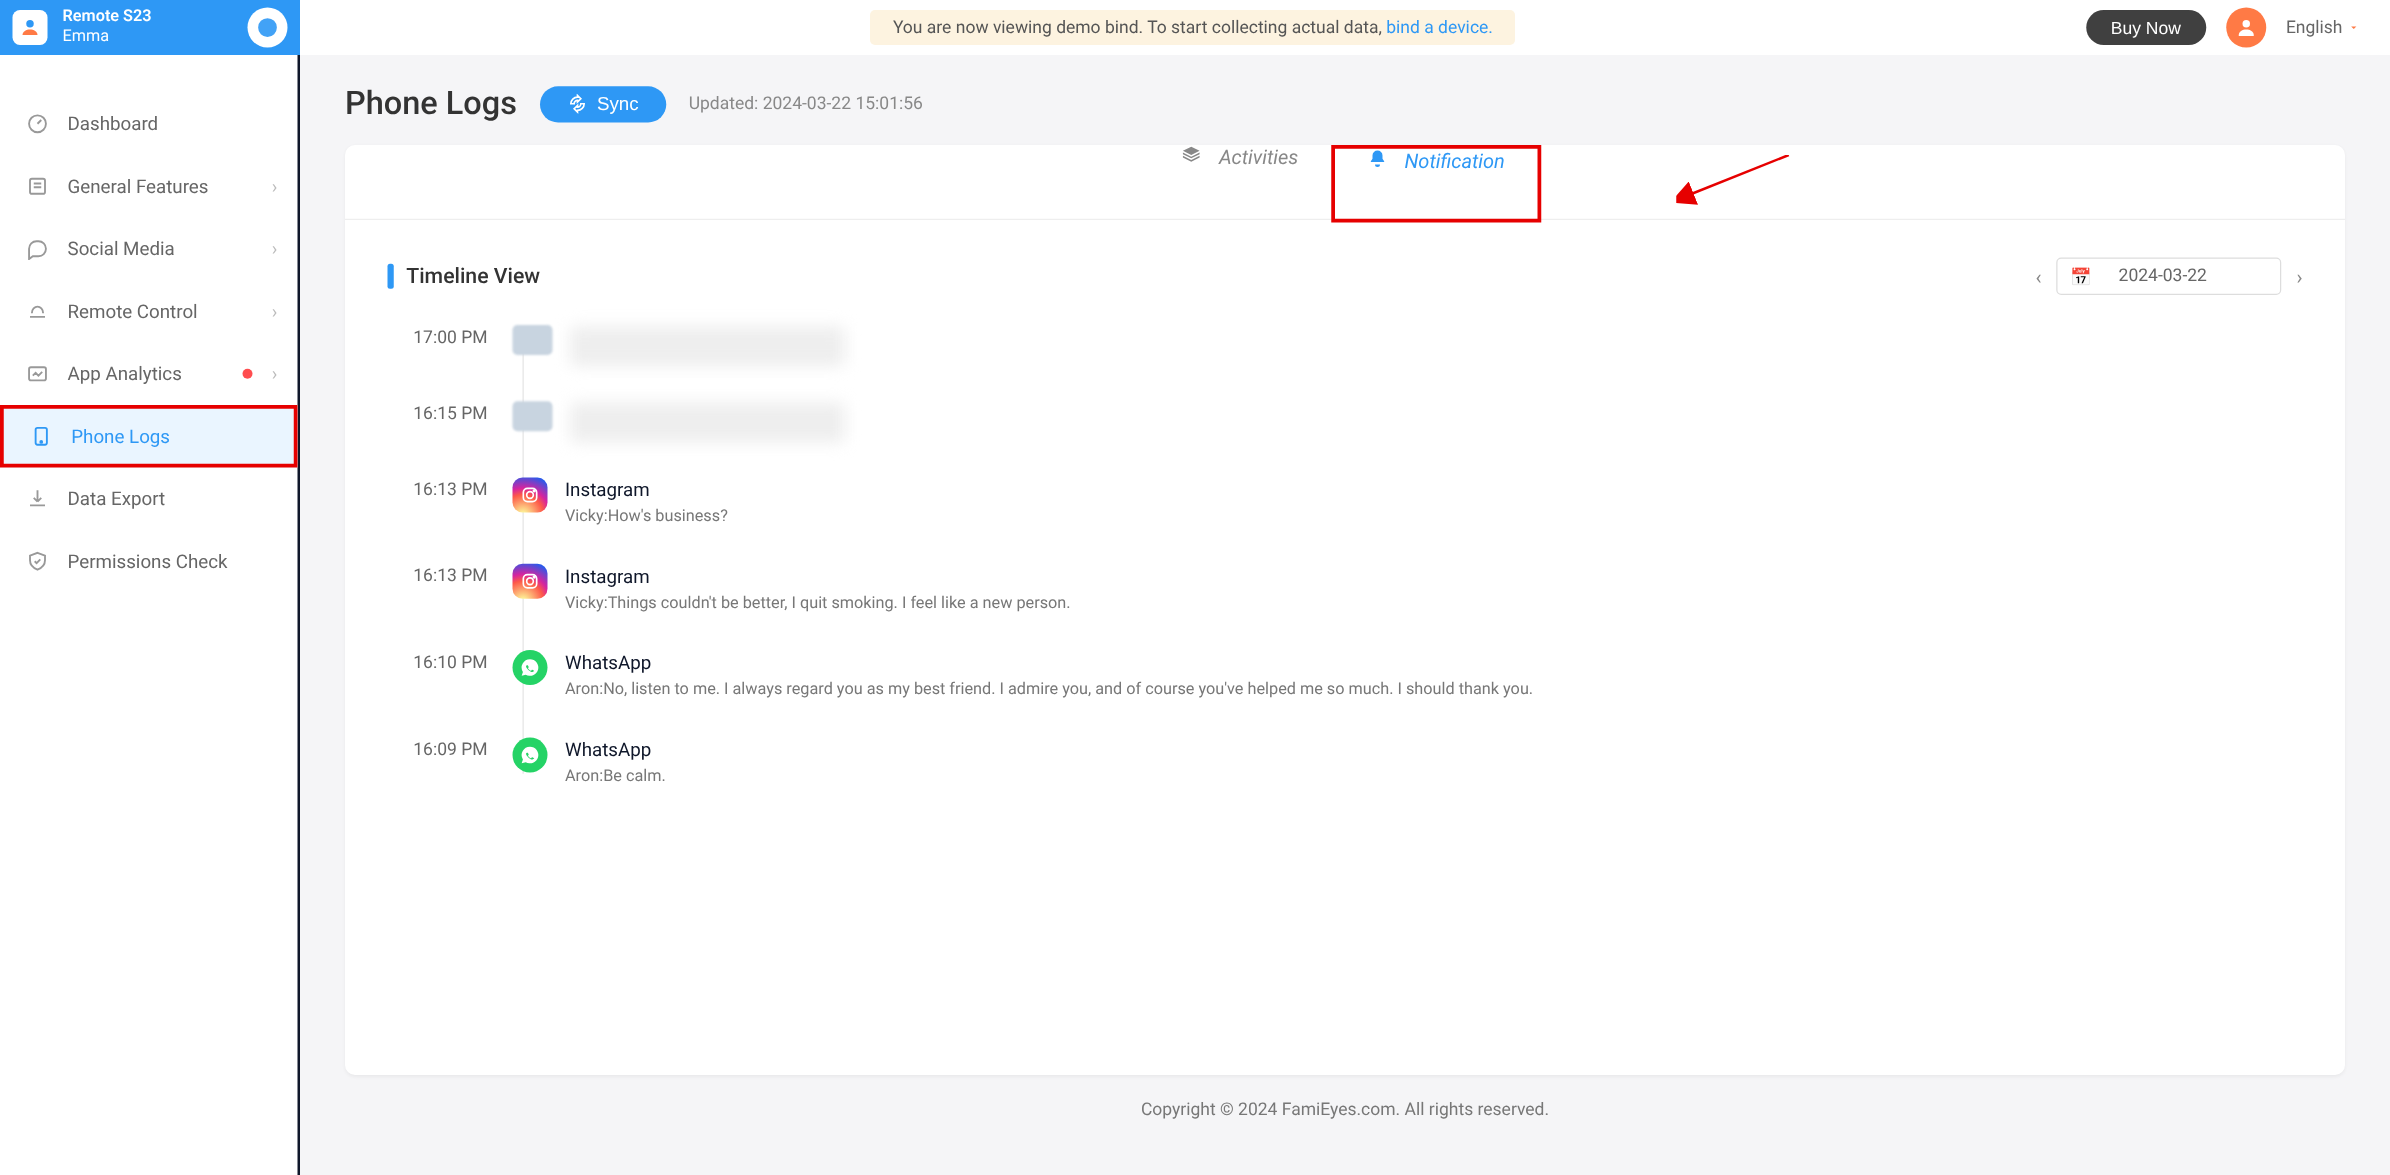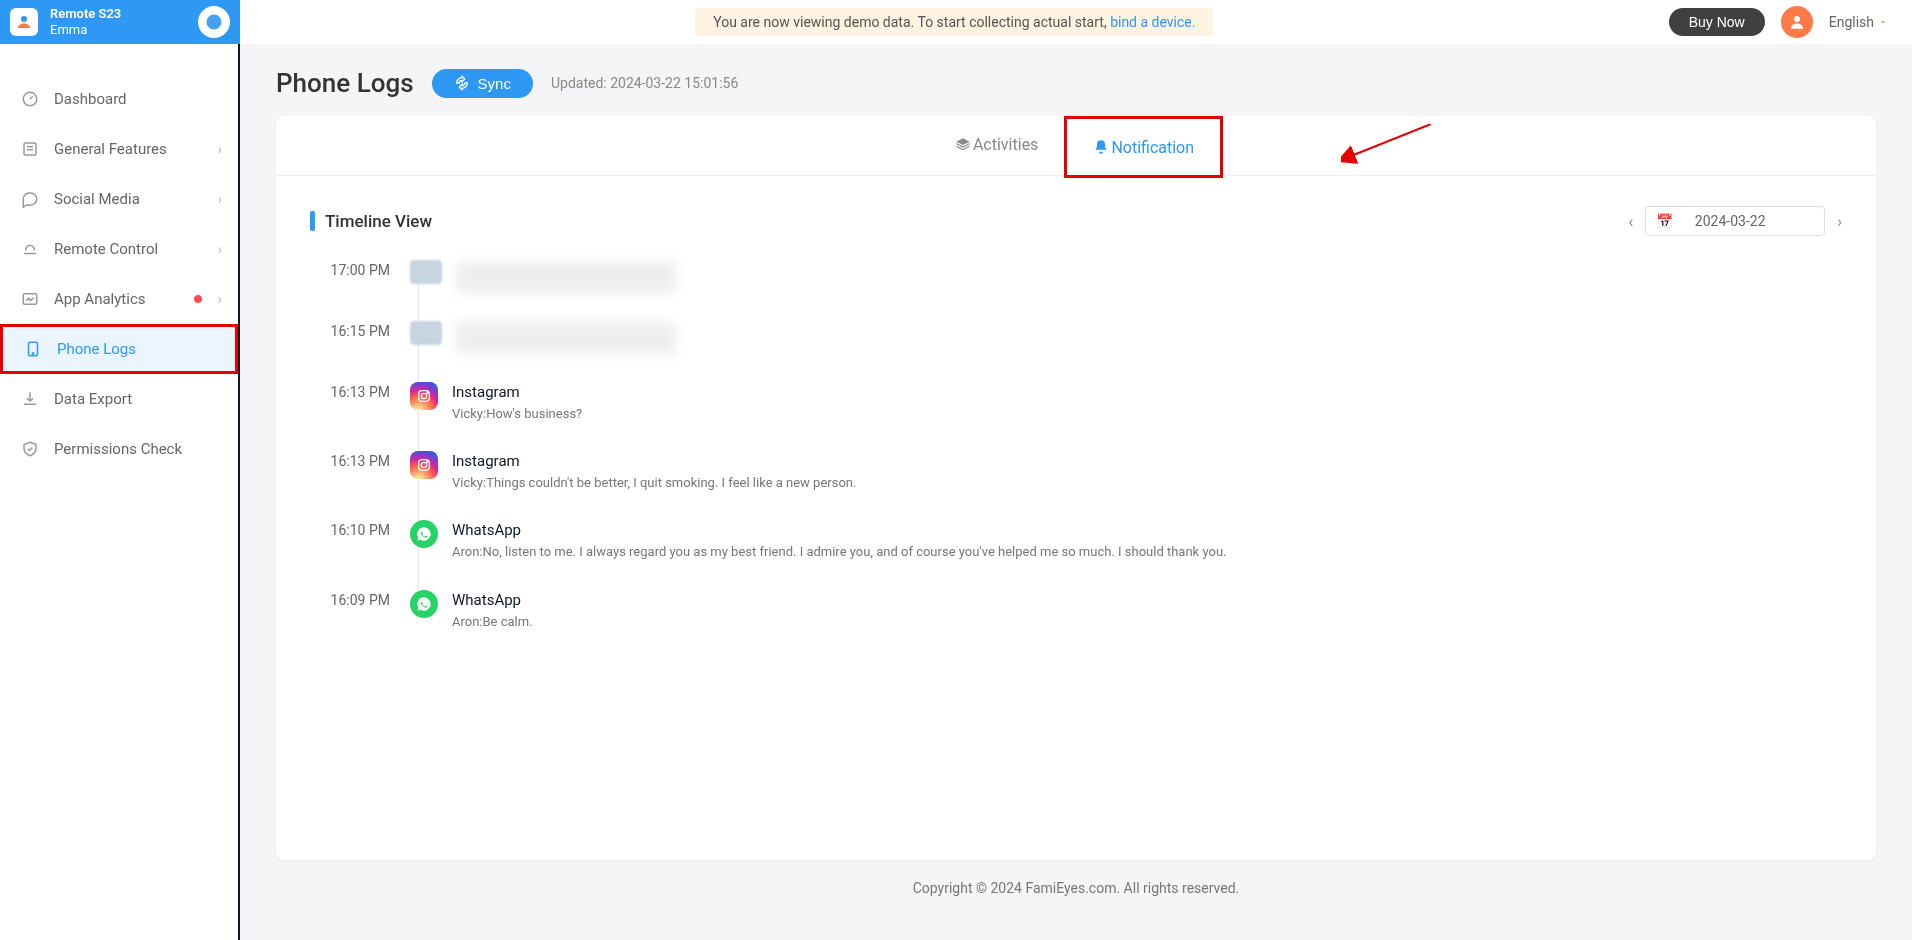--- a/index.html
+++ b/index.html
@@ -42,21 +42,21 @@
 
 .main { flex:1; padding: 24px 36px; display:flex; flex-direction:column; }
 .page-head { display:flex; align-items:center; gap: 18px; margin-bottom: 18px; }
 .page-title { font-size: 26px; font-weight: 500; color:#333; }
 .sync-btn { background:#2e98f5; color:#fff; border:none; border-radius:20px; padding:6px 22px; font-size:15px; display:flex; align-items:center; gap:8px; cursor:pointer; }
 .updated { color:#888; font-size:14px; }
 
 .card { background:#fff; border-radius:8px; box-shadow: 0 1px 3px rgba(0,0,0,0.05); flex:1; display:flex; flex-direction:column; overflow:hidden; }
 
 .tabs { display:flex; justify-content:center; border-bottom:1px solid #eee; height: 60px; align-items:stretch; position:relative; }
-.tab { display:flex; align-items:center; gap:2px; font-size:16px; color:#888; cursor:pointer; padding: 0 26px; border-bottom:2px solid transparent; }
+.tab { display:flex; align-items:flex-start; gap:14px; font-size:16px; color:#888; cursor:pointer; padding: 0 26px; border-bottom:2px solid transparent;font-style:italic; }
 .tab.active { color:#2e98f5; border-bottom-color:#2e98f5; }
 .tab .ticon { display:flex; align-items:center; }
 .tab .ticon svg { width:16px; height:16px; }
 .tab.highlight-box { border:3px solid #e60000; border-bottom:3px solid #e60000; margin-bottom:-3px; }
 
 .annotation-arrow { position:absolute; left: 1065px; top: 8px; width: 100px; height: 40px; pointer-events:none; }
 
 .content { padding: 30px 34px; flex:1; overflow:auto; }
 
 .timeline-header { display:flex; align-items:center; justify-content:space-between; margin-bottom: 24px; }
@@ -99,21 +99,21 @@
     </div>
     <div class="sync-circle">
       <svg viewBox="0 0 24 24" fill="#2e98f5">
           <path d="M12 2a10 10 0 100 20 10 10 0 000-20zm-1 5l-4 4h3v4h2v-4h3l-4-4zm2 10l4-4h-3V9h-2v4H9l4 4z" opacity="0.9"></path>
         </svg>
     </div>
   </div>
 
   <div class="banner">
     <div class="banner-box">
-      <span>You are now viewing demo data. To start collecting actual start, </span>
+      <span>You are now viewing demo bind. To start collecting actual data, </span>
       <a href="#">bind a device.</a>
     </div>
   </div>
 
   <div class="top-right">
     <button class="buy-btn">Buy Now</button>
     <div class="avatar">
       <svg viewBox="0 0 24 24" width="18" height="18" fill="#fff">
           <circle cx="12" cy="8" r="4"></circle>
           <path d="M4 20c0-4 4-6 8-6s8 2 8 6v1H4v-1z"></path>

